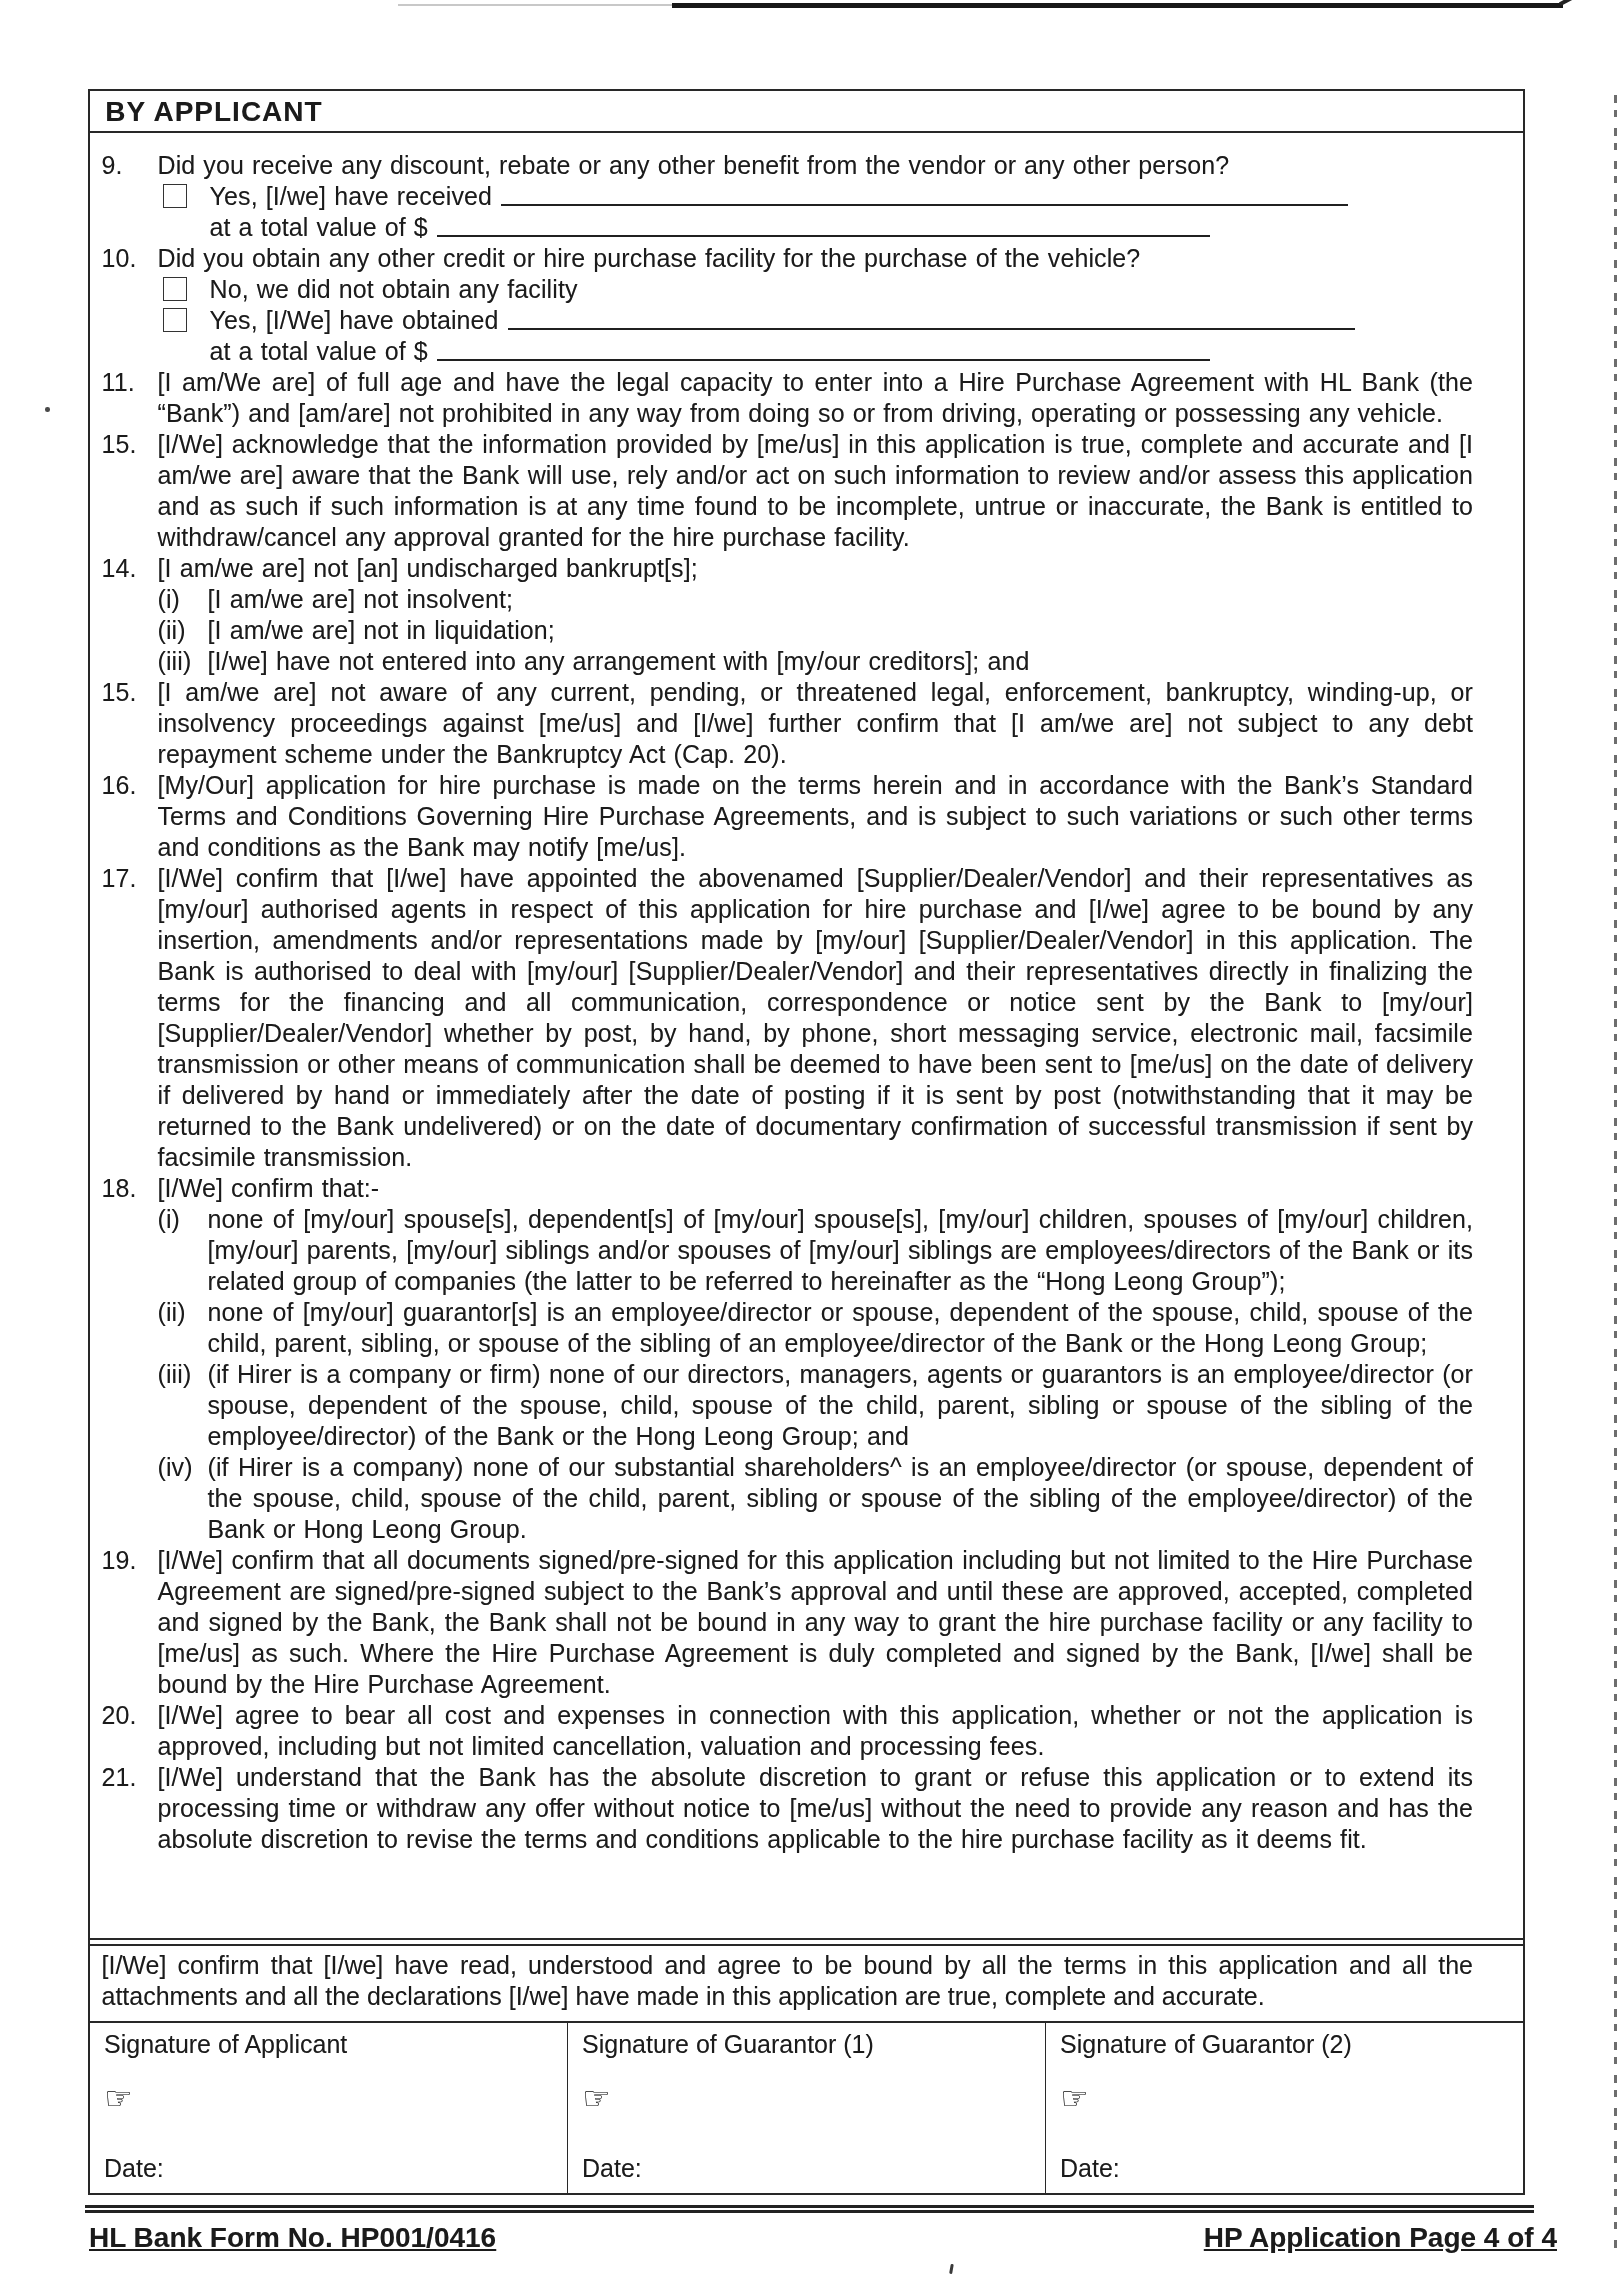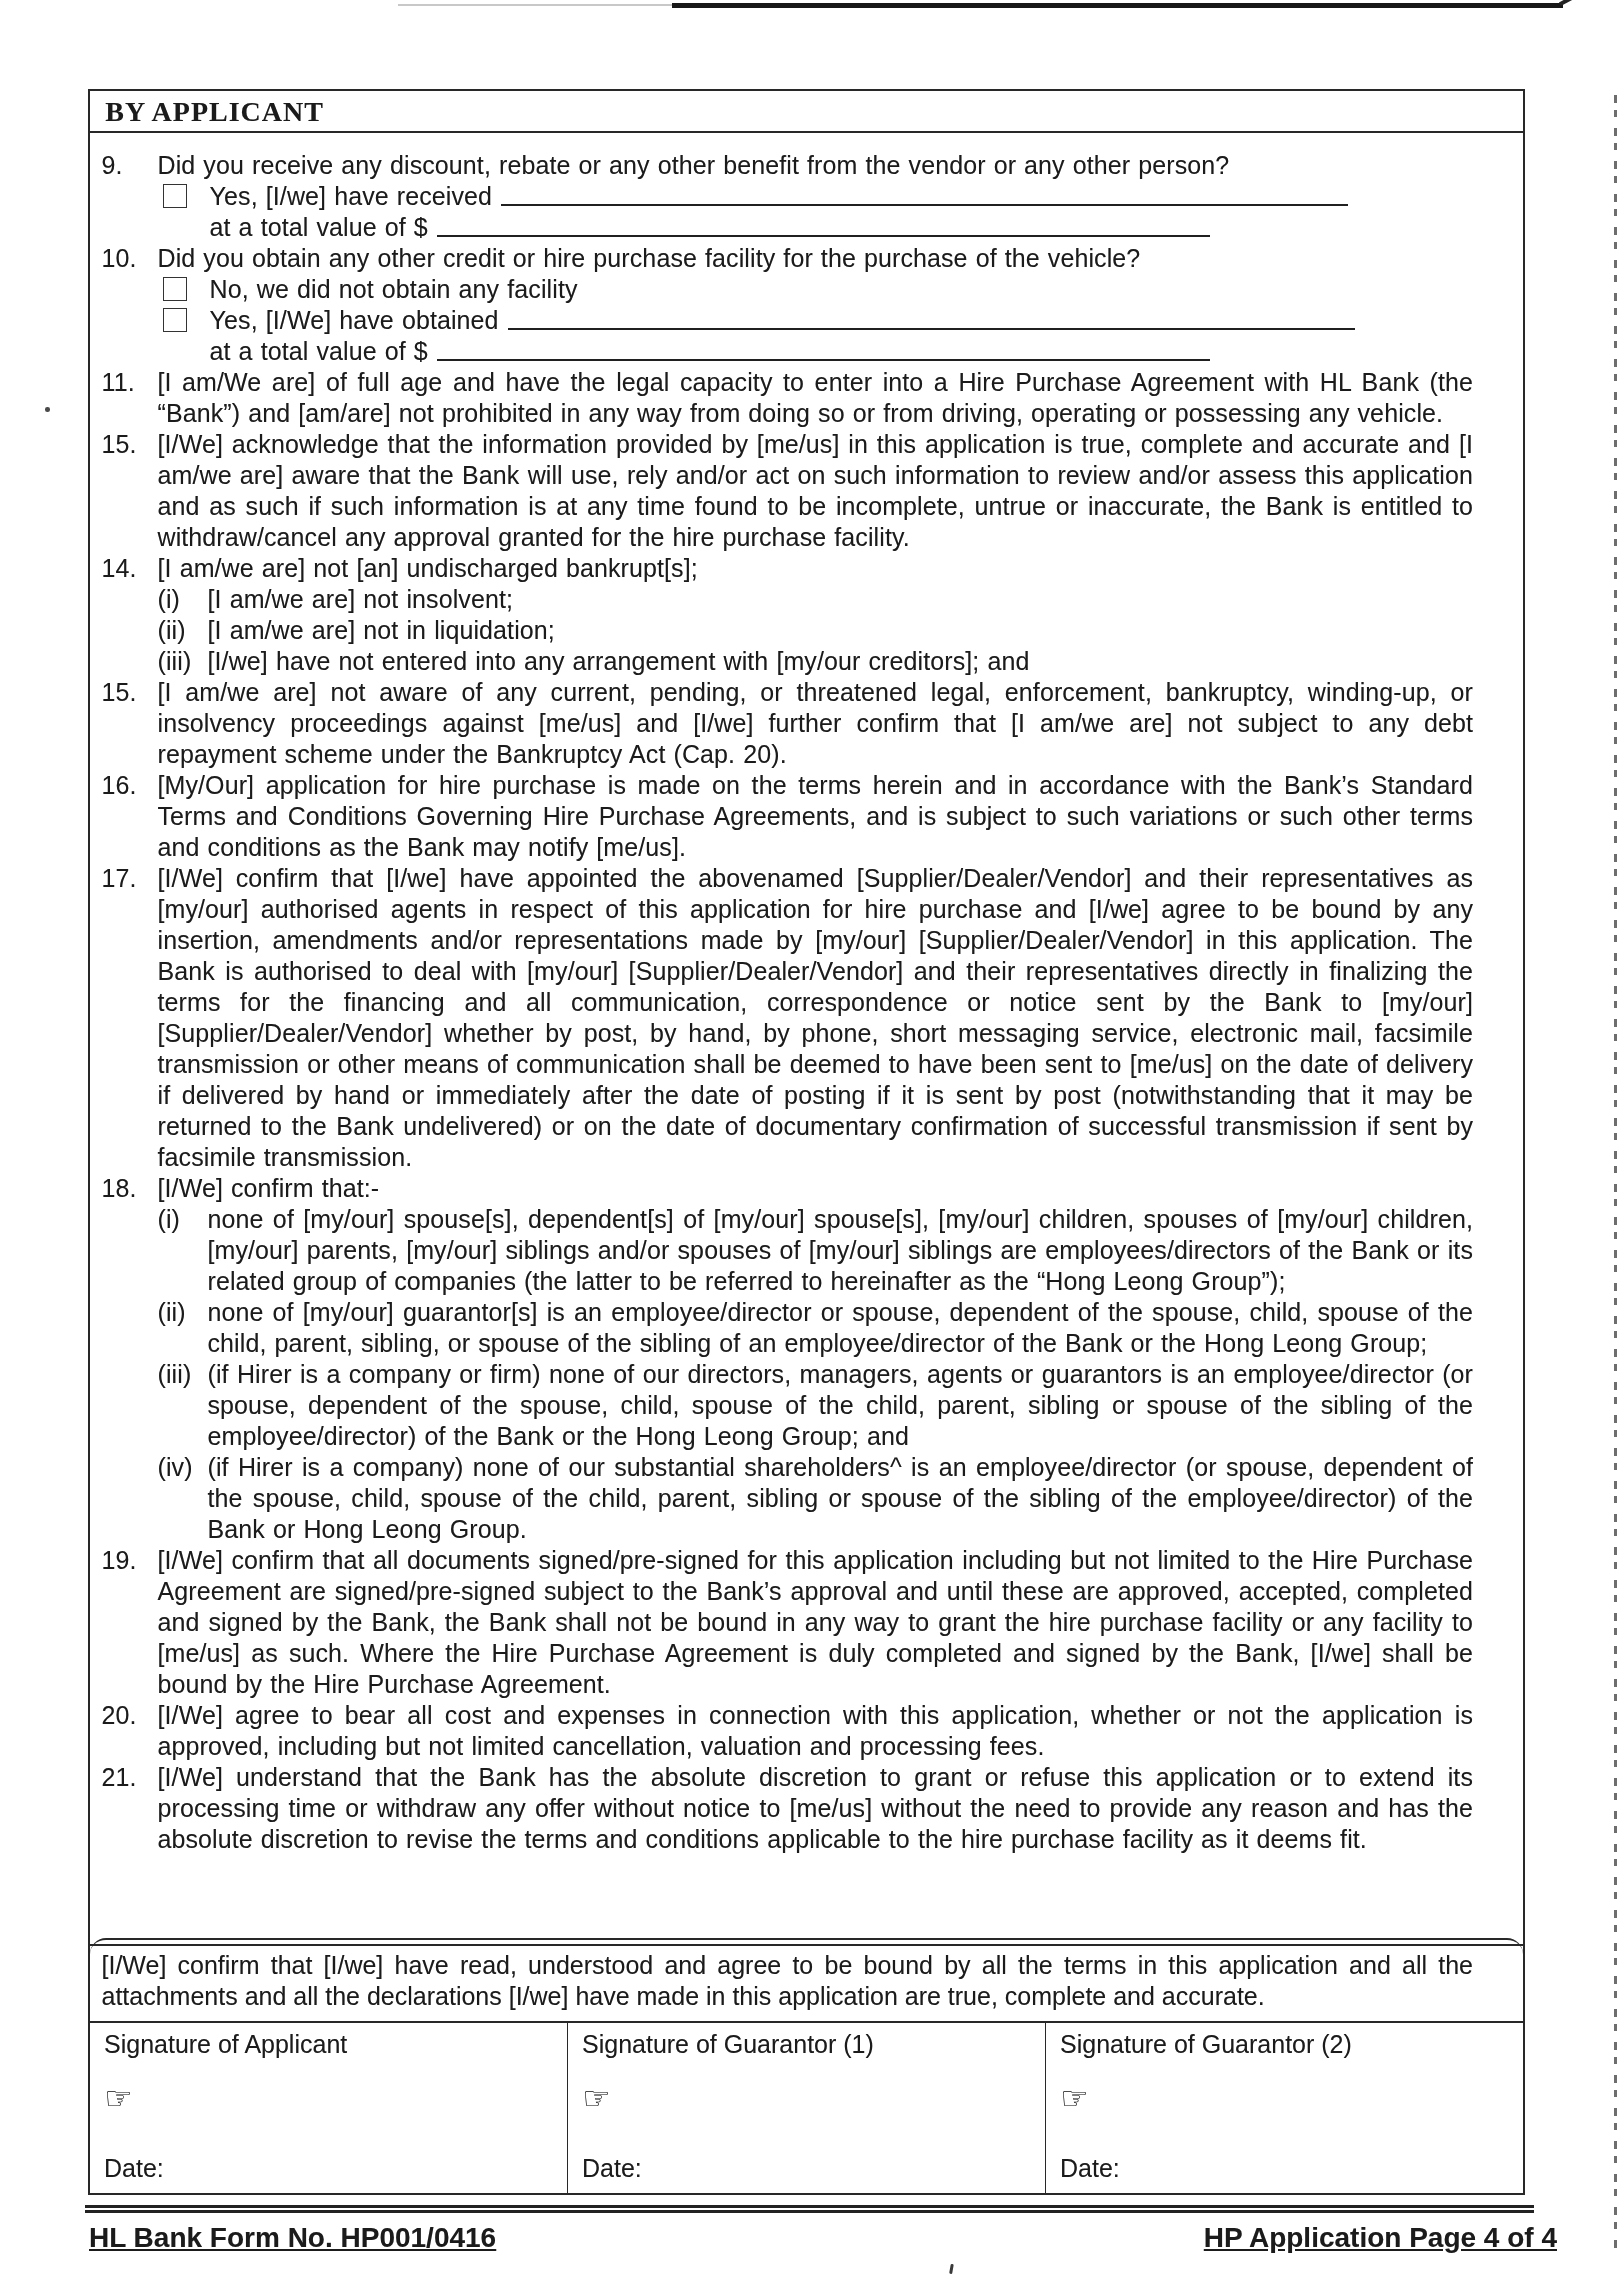--- a/index.html
+++ b/index.html
@@ -16,21 +16,21 @@
     background:repeating-linear-gradient(to bottom,#2f2f2f 0 7.6px,transparent 7.6px 15.3px,#2f2f2f 15.3px 21.6px,transparent 21.6px 33px);}
   .scan-dot{position:absolute;left:45px;top:407px;width:4.5px;height:4.5px;background:#4a4a4a;border-radius:50%;}
   .scan-tick{position:absolute;left:950px;top:2264px;width:3.2px;height:9.5px;background:#3a3a3a;transform:rotate(10deg);border-radius:1.3px;}
   
   .main-box{
     position:absolute;left:88px;top:89px;width:1437px;height:2106px;
     border:2.5px solid #282828;box-sizing:border-box;display:flex;flex-direction:column;
   }
   .section-header{
     border-bottom:2.5px solid #282828;padding:4.5px 12.7px 4.5px 15.3px;
-    font-weight:bold;font-size:28px;line-height:31px;letter-spacing:1px;font-family:Liberation Serif, serif;
+    font-weight:bold;font-size:28px;line-height:31px;letter-spacing:1px;
   }
   .clauses{
     flex:1;overflow:hidden;padding:16.6px 50px 6.4px 9px;
     font-size:25px;line-height:31px;letter-spacing:0.1px;word-spacing:1px;
   }
   .clause{display:flex;align-items:flex-start;}
   .cnum{flex:0 0 56px;padding-left:2.5px;}
   .cbody{flex:1;min-width:0;}
   .just{text-align:justify;}
   
@@ -39,21 +39,21 @@
   .opt.noinput{padding-left:52px;}
   .olabel{white-space:nowrap;}
   .fill-line{height:23px;border-bottom:2.5px solid #202020;margin:0 0 2.5px 9px;}
   .w-long{width:847px;}
   .w-val{width:773px;}
   
   .sub{display:flex;align-items:flex-start;}
   .snum{flex:0 0 50px;}
   .stext{flex:1;min-width:0;text-align:justify;}
   
-  .confirm{position:relative;border-top:2.5px solid #282828;padding:10.2px 50px 9px 11.5px;font-size:25px;line-height:31px;border-radius:16px;}
+  .confirm{position:relative;border-top:2.5px solid #282828;padding:10.2px 50px 9px 11.5px;font-size:25px;line-height:31px;}
   .confirm::before{content:"";position:absolute;top:4.5px;left:0;right:0;height:1.9px;background:#282828;}
   .confirm p{margin:0;}
   
   .sig-table{display:flex;border-top:2.5px solid #282828;height:172px;box-sizing:border-box;}
   .sig-cell{flex:1 1 0;border-right:1.9px solid #282828;padding:6.4px 12.7px 9px 14px;display:flex;flex-direction:column;box-sizing:border-box;min-width:0;}
   .sig-cell:last-child{border-right:none;}
   .sig-title{font-size:25px;line-height:31px;white-space:nowrap;}
   .sig-area{flex:1;display:flex;align-items:flex-start;}
   .hand{font-family:"DejaVu Sans",sans-serif;font-size:32px;line-height:33px;margin-top:21.6px;}
   .sig-date{margin-top:auto;font-size:25px;line-height:31px;}

